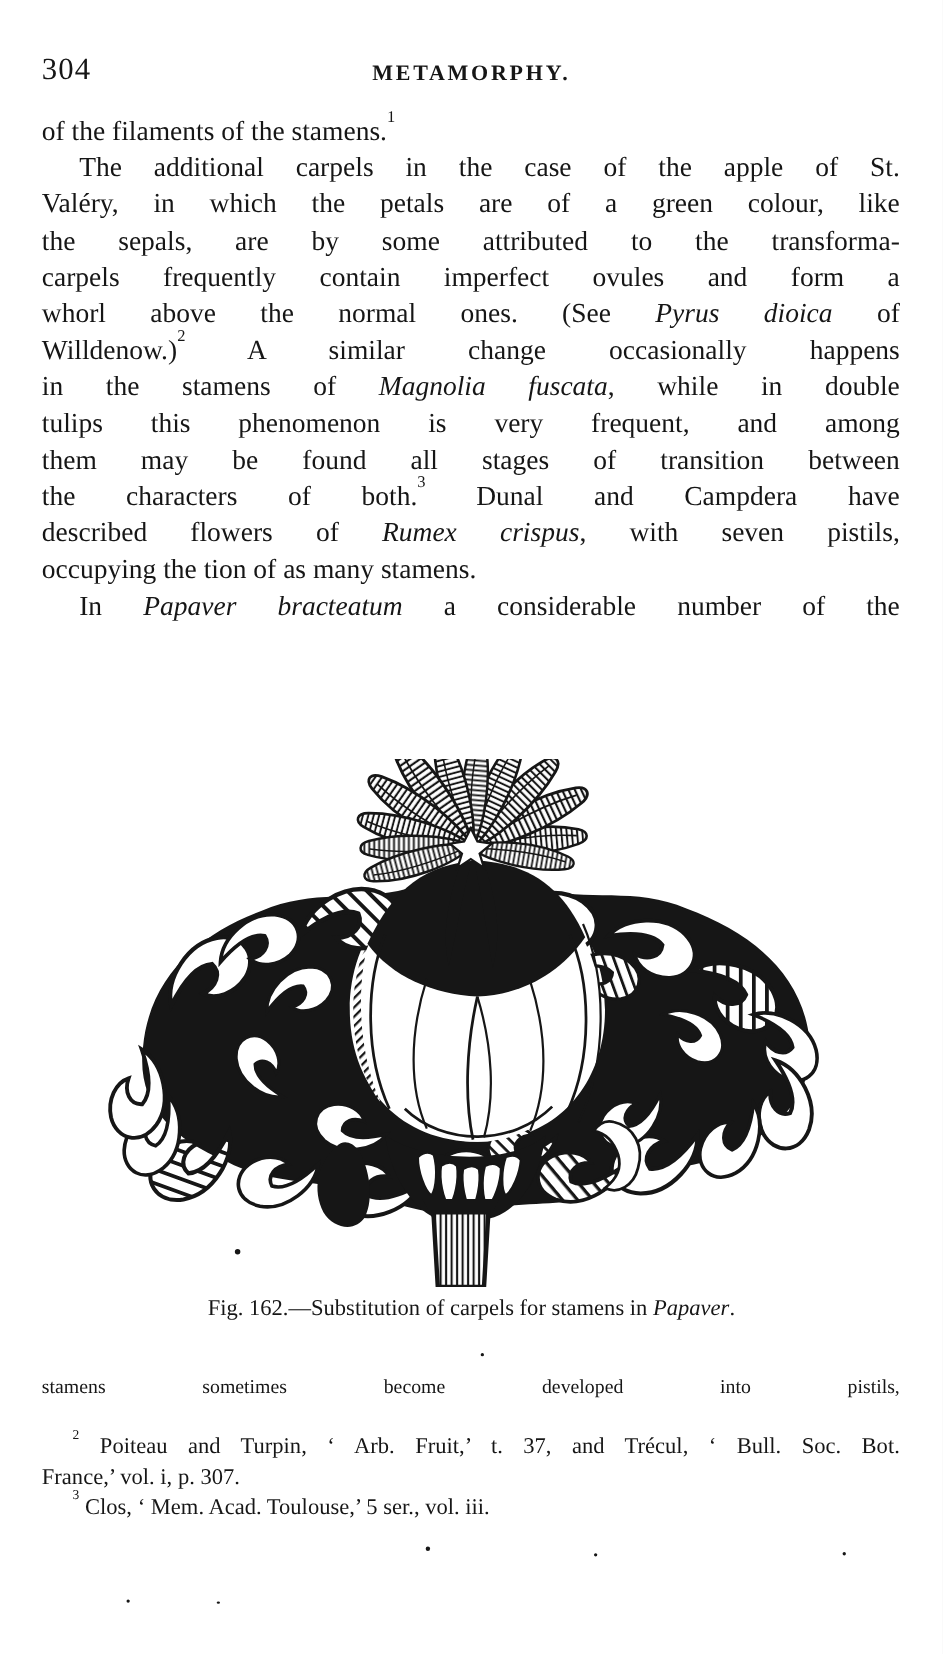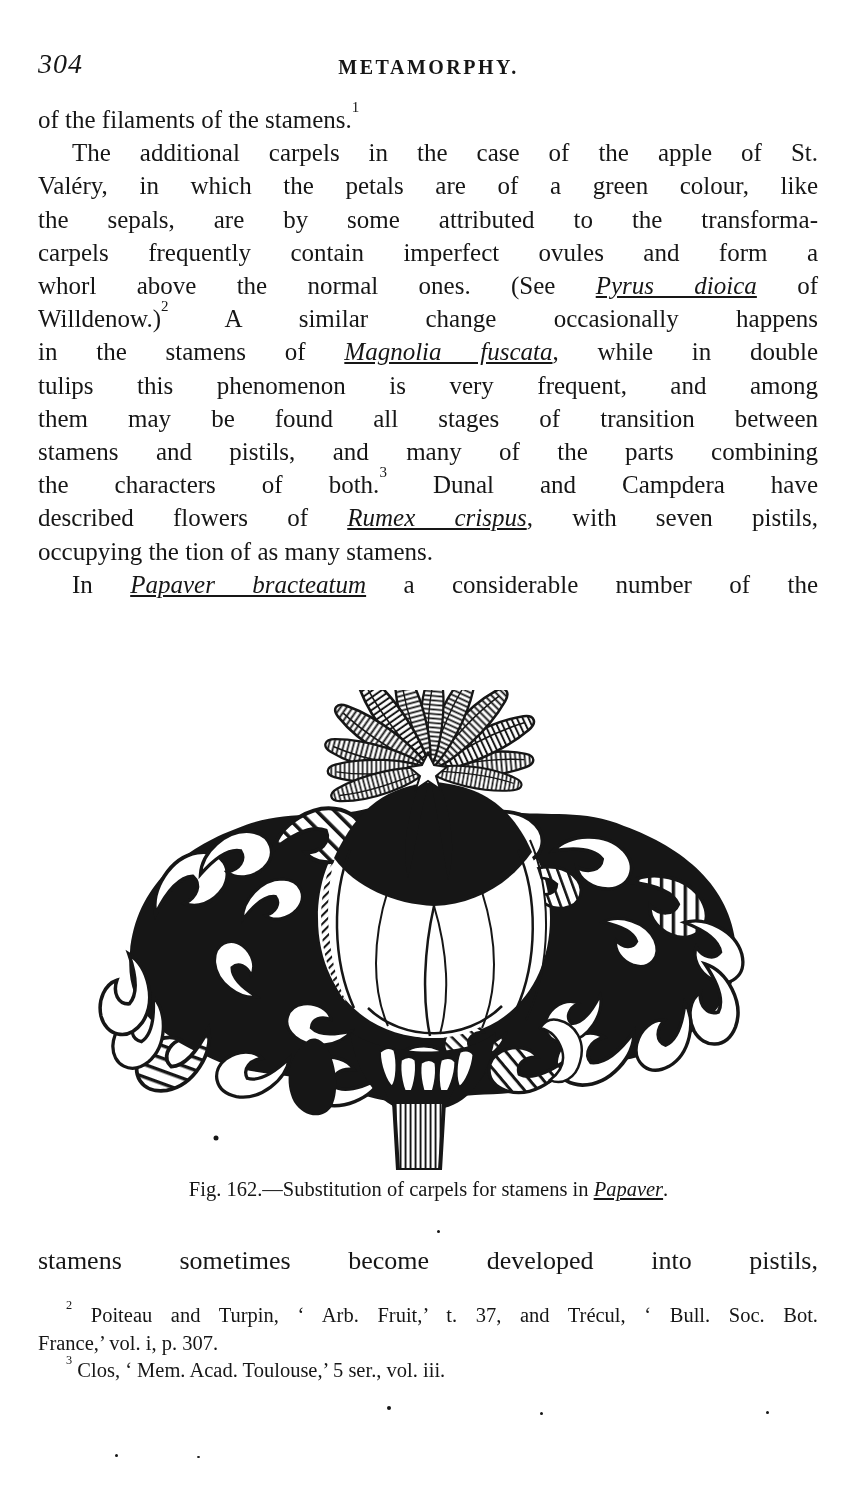--- a/index.html
+++ b/index.html
@@ -8,56 +8,56 @@
     position:relative;
     width:857px;height:1504px;
     background:#ffffff;
     overflow:hidden;
     font-family:"Liberation Serif","DejaVu Serif",serif;
     color:#161616;
     margin:0 auto;
   }
   .page-number{
     position:absolute;left:38px;top:48px;
-    font-size:28px;letter-spacing:1px;font-style:italic;
+    font-size:28px;letter-spacing:1px;
   }
   .running-head{
     position:absolute;left:0;top:56px;width:857px;
     text-align:center;font-size:20px;letter-spacing:2.5px;
     font-weight:bold;
   }
   .body-text{
     position:absolute;left:38px;top:103px;width:780px;
   }
   .tline{
     font-size:25px;line-height:33.2px;white-space:normal;
   }
   .tline.j{text-align:justify;text-align-last:justify;}
   .tline.ind{text-indent:34px;}
   .after-figure{
     position:absolute;left:38px;top:1243px;width:780px;
   }
-  .after-figure .tline{font-size:26px;line-height:35px;}
+  .after-figure .tline{font-size:18px;line-height:35px;}
   .figure-wrap{
     position:absolute;left:88px;top:690px;width:684px;height:480px;
   }
   .figure-caption{
     position:absolute;left:0;top:1178px;width:857px;
     text-align:center;font-size:20.5px;
   }
   .footnotes{
     position:absolute;left:38px;top:1302px;width:780px;
   }
   .fnline{
     font-size:20.5px;line-height:27.6px;
   }
   .fnline.j{text-align:justify;text-align-last:justify;}
   .fnline.ind{text-indent:28px;}
   sup{font-size:60%;line-height:0;position:relative;top:-0.45em;}
-  i{font-style:italic;text-decoration:underline;}
+  i{font-style:italic;}
   .speck{position:absolute;background:#161616;border-radius:50%;}
 </style>
 </head>
 <body>
 
 <div class="page">
 
   <div class="page-number">304</div>
   <div class="running-head">METAMORPHY.</div>
 
@@ -65,21 +65,20 @@
       <div class="tline">of the filaments of the stamens.<sup>1</sup></div>
       <div class="tline j ind">The additional carpels in the case of the apple of St.</div>
       <div class="tline j">Valéry, in which the petals are of a green colour, like</div>
       <div class="tline j">the sepals, are by some attributed to the transforma-</div>
       <div class="tline j">carpels frequently contain imperfect ovules and form a</div>
       <div class="tline j">whorl above the normal ones.  (See <i>Pyrus dioica</i> of</div>
       <div class="tline j">Willdenow.)<sup>2</sup>  A similar change occasionally happens</div>
       <div class="tline j">in the stamens of <i>Magnolia fuscata</i>, while in double</div>
       <div class="tline j">tulips this phenomenon is very frequent, and among</div>
       <div class="tline j">them may be found all stages of transition between</div>
-      <div class="tline j">stamens and pistils, and many of the parts combining</div>
       <div class="tline j">the characters of both.<sup>3</sup>  Dunal and Campdera have</div>
       <div class="tline j">described flowers of <i>Rumex crispus</i>, with seven pistils,</div>
       <div class="tline">occupying the tion of as many stamens.</div>
       <div class="tline j ind">In <i>Papaver bracteatum</i> a considerable number of the</div>
     </div>
 
   <div class="figure-wrap">
     <svg viewBox="0 0 684 480" width="684" height="480">
       <defs>
         <pattern id="hv" patternUnits="userSpaceOnUse" width="5" height="5">

